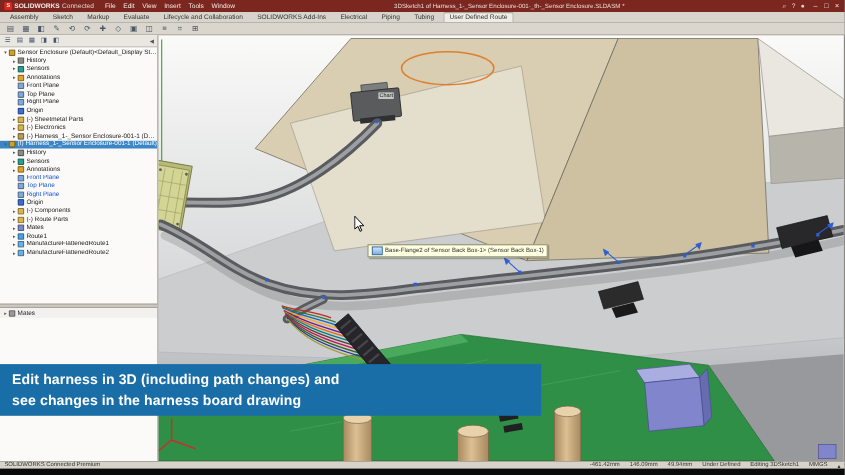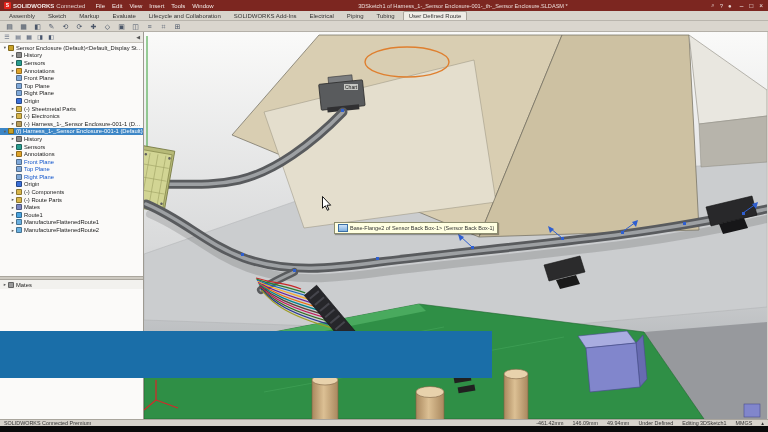--- a/index.html
+++ b/index.html
@@ -421,20 +421,22 @@
       </svg>
 
       <div class="tooltip">
         <span class="tt-icon"></span>
         <span>Base-Flange2 of Sensor Back Box-1&gt; (Sensor Back Box-1)</span>
       </div>
     </div>
   </div>
 
   <div class="banner">
+    <div>Edit harness in 3D (including path changes) and</div>
+    <div>see changes in the harness board drawing</div>
   </div>
 
   <div class="statusbar">
     <span>SOLIDWORKS Connected Premium</span>
     <div class="status-right">
         <span class="st-item">-461.42mm</span>
         <span class="st-item">146.09mm</span>
         <span class="st-item">49.94mm</span>
         <span class="st-item">Under Defined</span>
         <span class="st-item">Editing 3DSketch1</span>

